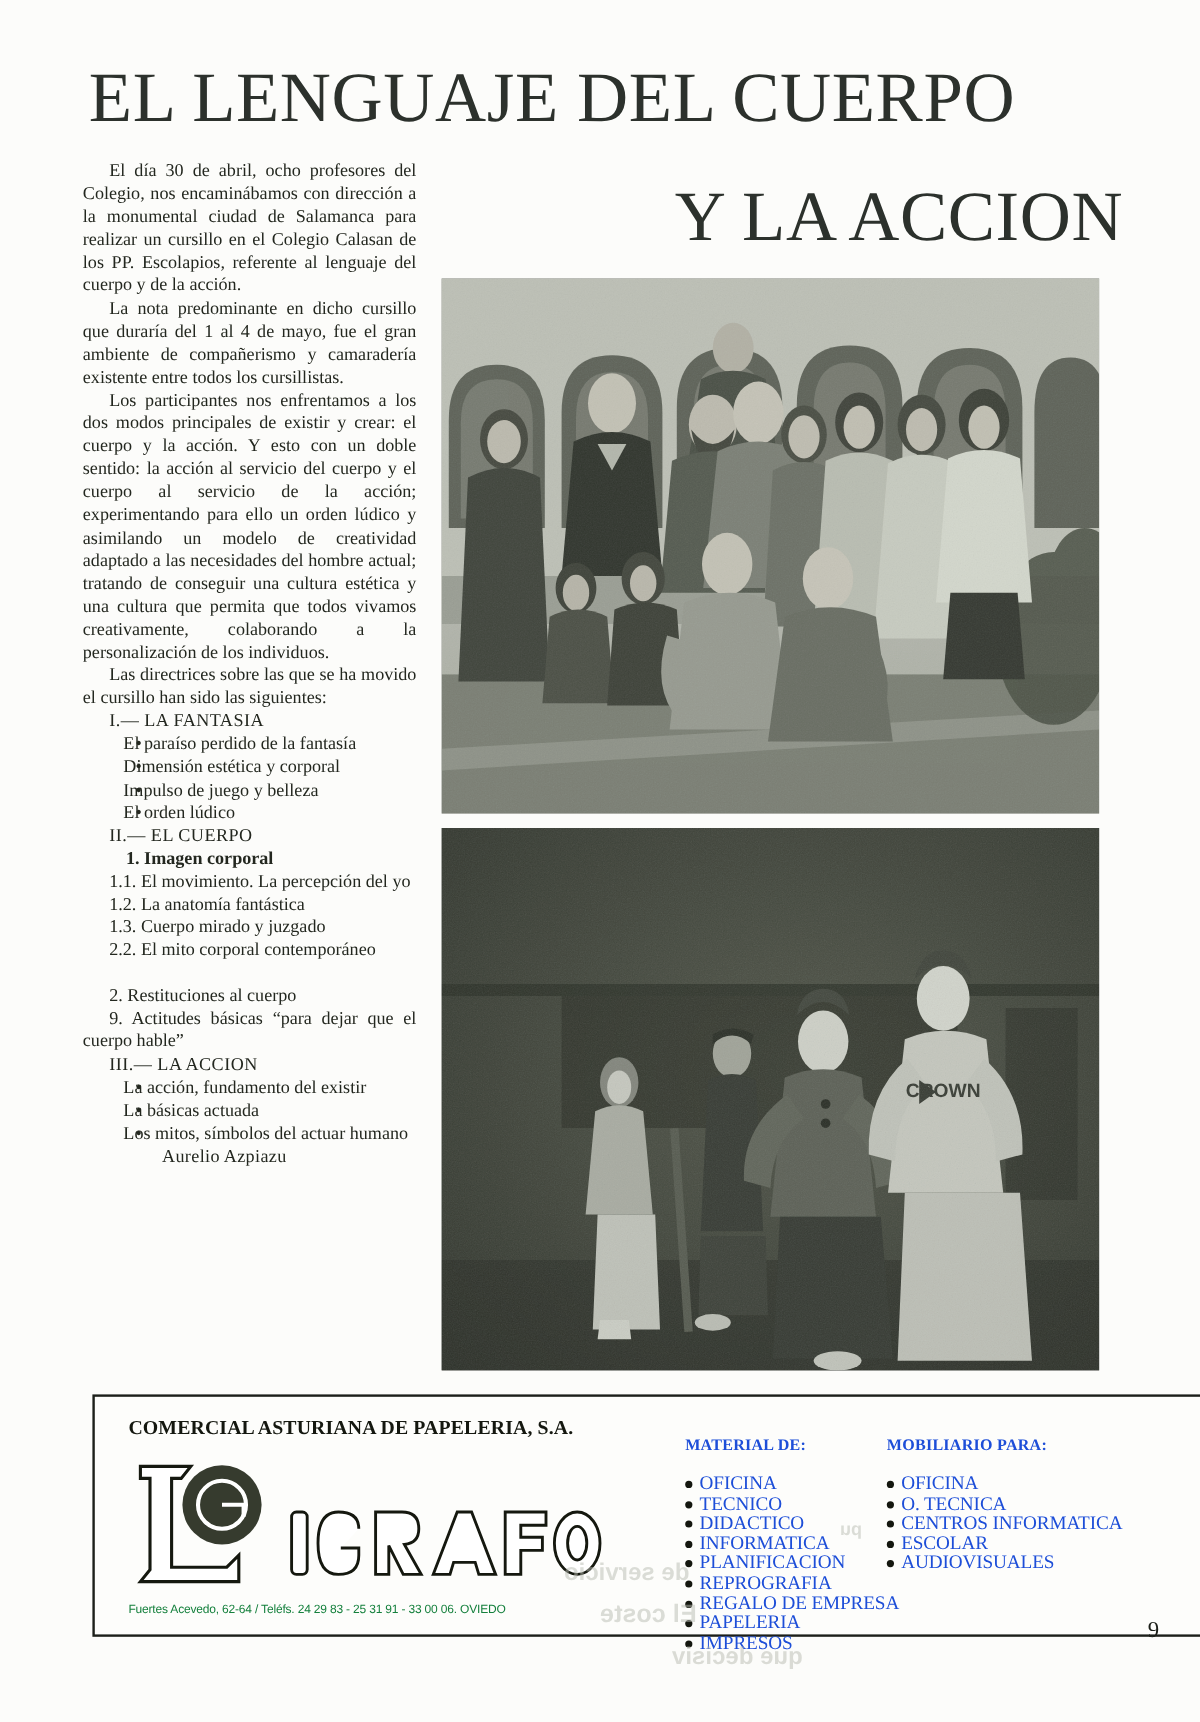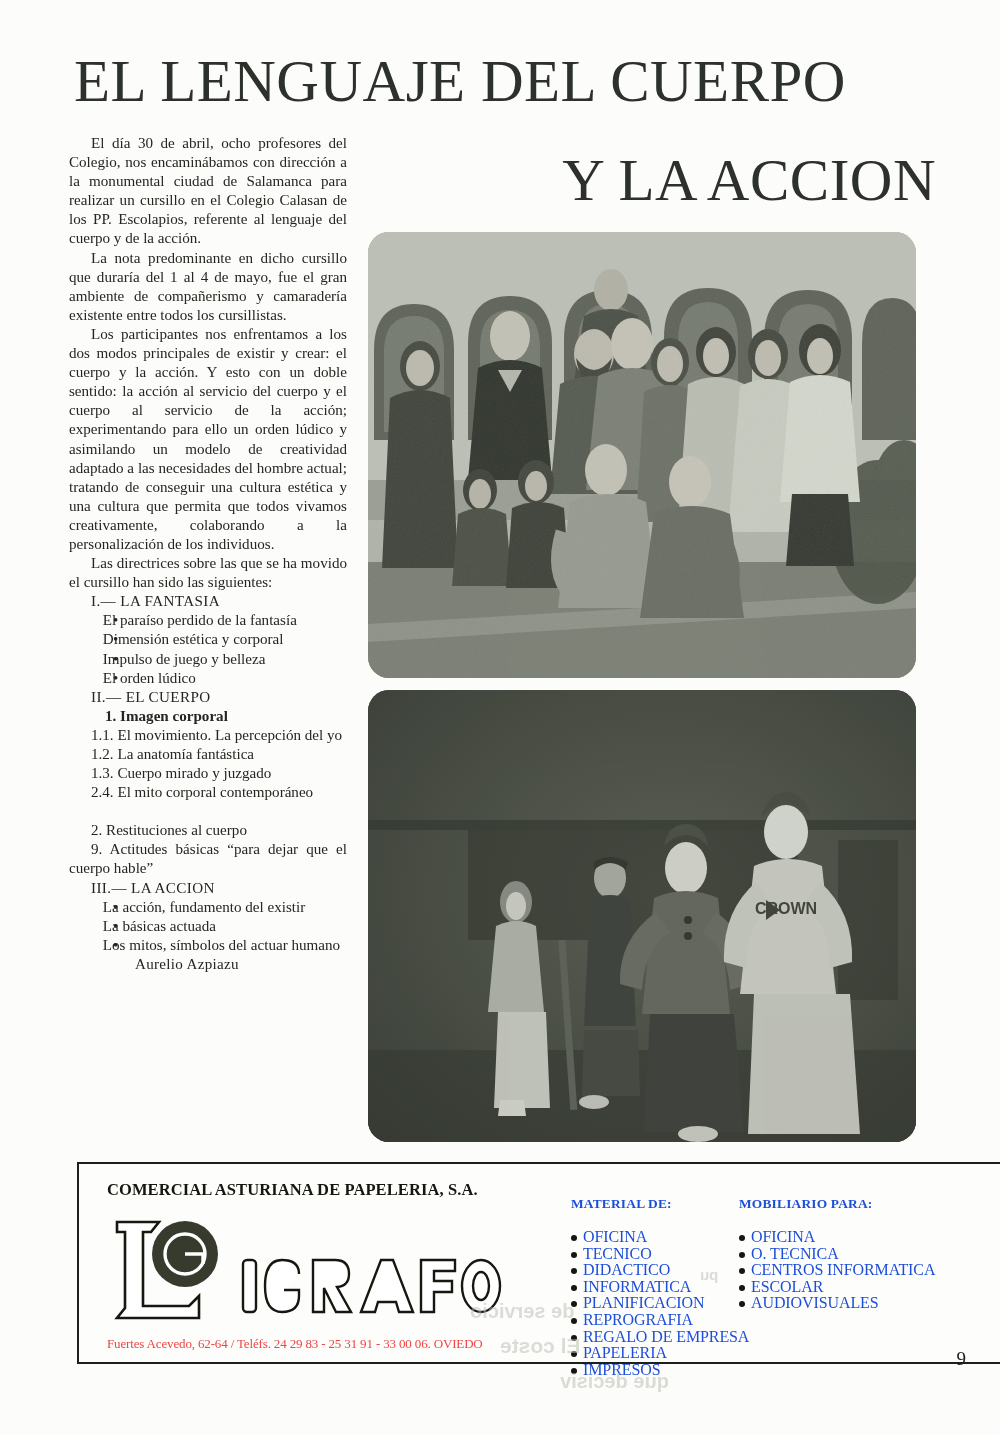--- a/index.html
+++ b/index.html
@@ -93,21 +93,20 @@
     text-align: center;
     padding-left: 44px;
     letter-spacing: 0.3px;
   }
 
   
   .photo {
     position: absolute;
     overflow: hidden;
     background: #8d8f88;
-    border-radius: 21px;
   }
   #photo-top {
     left: 368px;
     top: 232px;
     width: 548px;
     height: 446px;
   }
   #photo-bottom {
     left: 368px;
     top: 690px;
@@ -143,24 +142,24 @@
     position: absolute;
     left: 24px;
     top: 52px;
     width: 400px;
     height: 110px;
   }
   .ad-address {
     position: absolute;
     left: 28px;
     top: 172px;
-    font-family: Liberation Serif, serif;
-    font-size: 13px;
+    font-family: Liberation Sans, sans-serif;
+    font-size: 10px;
     letter-spacing: -0.15px;
-    color: #ef4444;
+    color: #15803d;
     white-space: nowrap;
   }
   .ad-col {
     position: absolute;
     top: 32px;
     font-family: Liberation Serif, serif;
     color: #1d4ed8;
   }
   #ad-col-material { left: 492px; }
   #ad-col-mobiliario { left: 660px; }
@@ -234,21 +233,21 @@
     <p class="bullet-line bullet-first"><span class="bull">•</span> <span>El paraíso perdido de la fantasía</span></p>
     <p class="bullet-line"><span class="bull">•</span> <span>Dimensión estética y corporal</span></p>
     <p class="bullet-line"><span class="bull">•</span> <span>Impulso de juego y belleza</span></p>
     <p class="bullet-line"><span class="bull">•</span> <span>El orden lúdico</span></p>
 
     <p class="sec-head">II.— EL CUERPO</p>
     <p class="sub-line ind">1. Imagen corporal</p>
     <p class="sub-line">1.1. El movimiento. La percepción del yo</p>
     <p class="sub-line">1.2. La anatomía fantástica</p>
     <p class="sub-line">1.3. Cuerpo mirado y juzgado</p>
-    <p class="sub-line">2.4. El mito corporal contemporáneo</p>
+    <p class="sub-line">2.2. El mito corporal contemporáneo</p>
     <div class="gap"></div>
     <p class="sub-line">2. Restituciones al cuerpo</p>
     <p class="sub-line">9. Actitudes básicas “para dejar que el cuerpo hable”</p>
 
     <p class="sec-head">III.— LA ACCION</p>
     <p class="bullet-line bullet-first"><span class="bull">•</span> <span>La acción, fundamento del existir</span></p>
     <p class="bullet-line"><span class="bull">•</span> <span>La básicas actuada</span></p>
     <p class="bullet-line"><span class="bull">•</span> <span>Los mitos, símbolos del actuar humano</span></p>
 
     <p class="byline">Aurelio Azpiazu</p>

